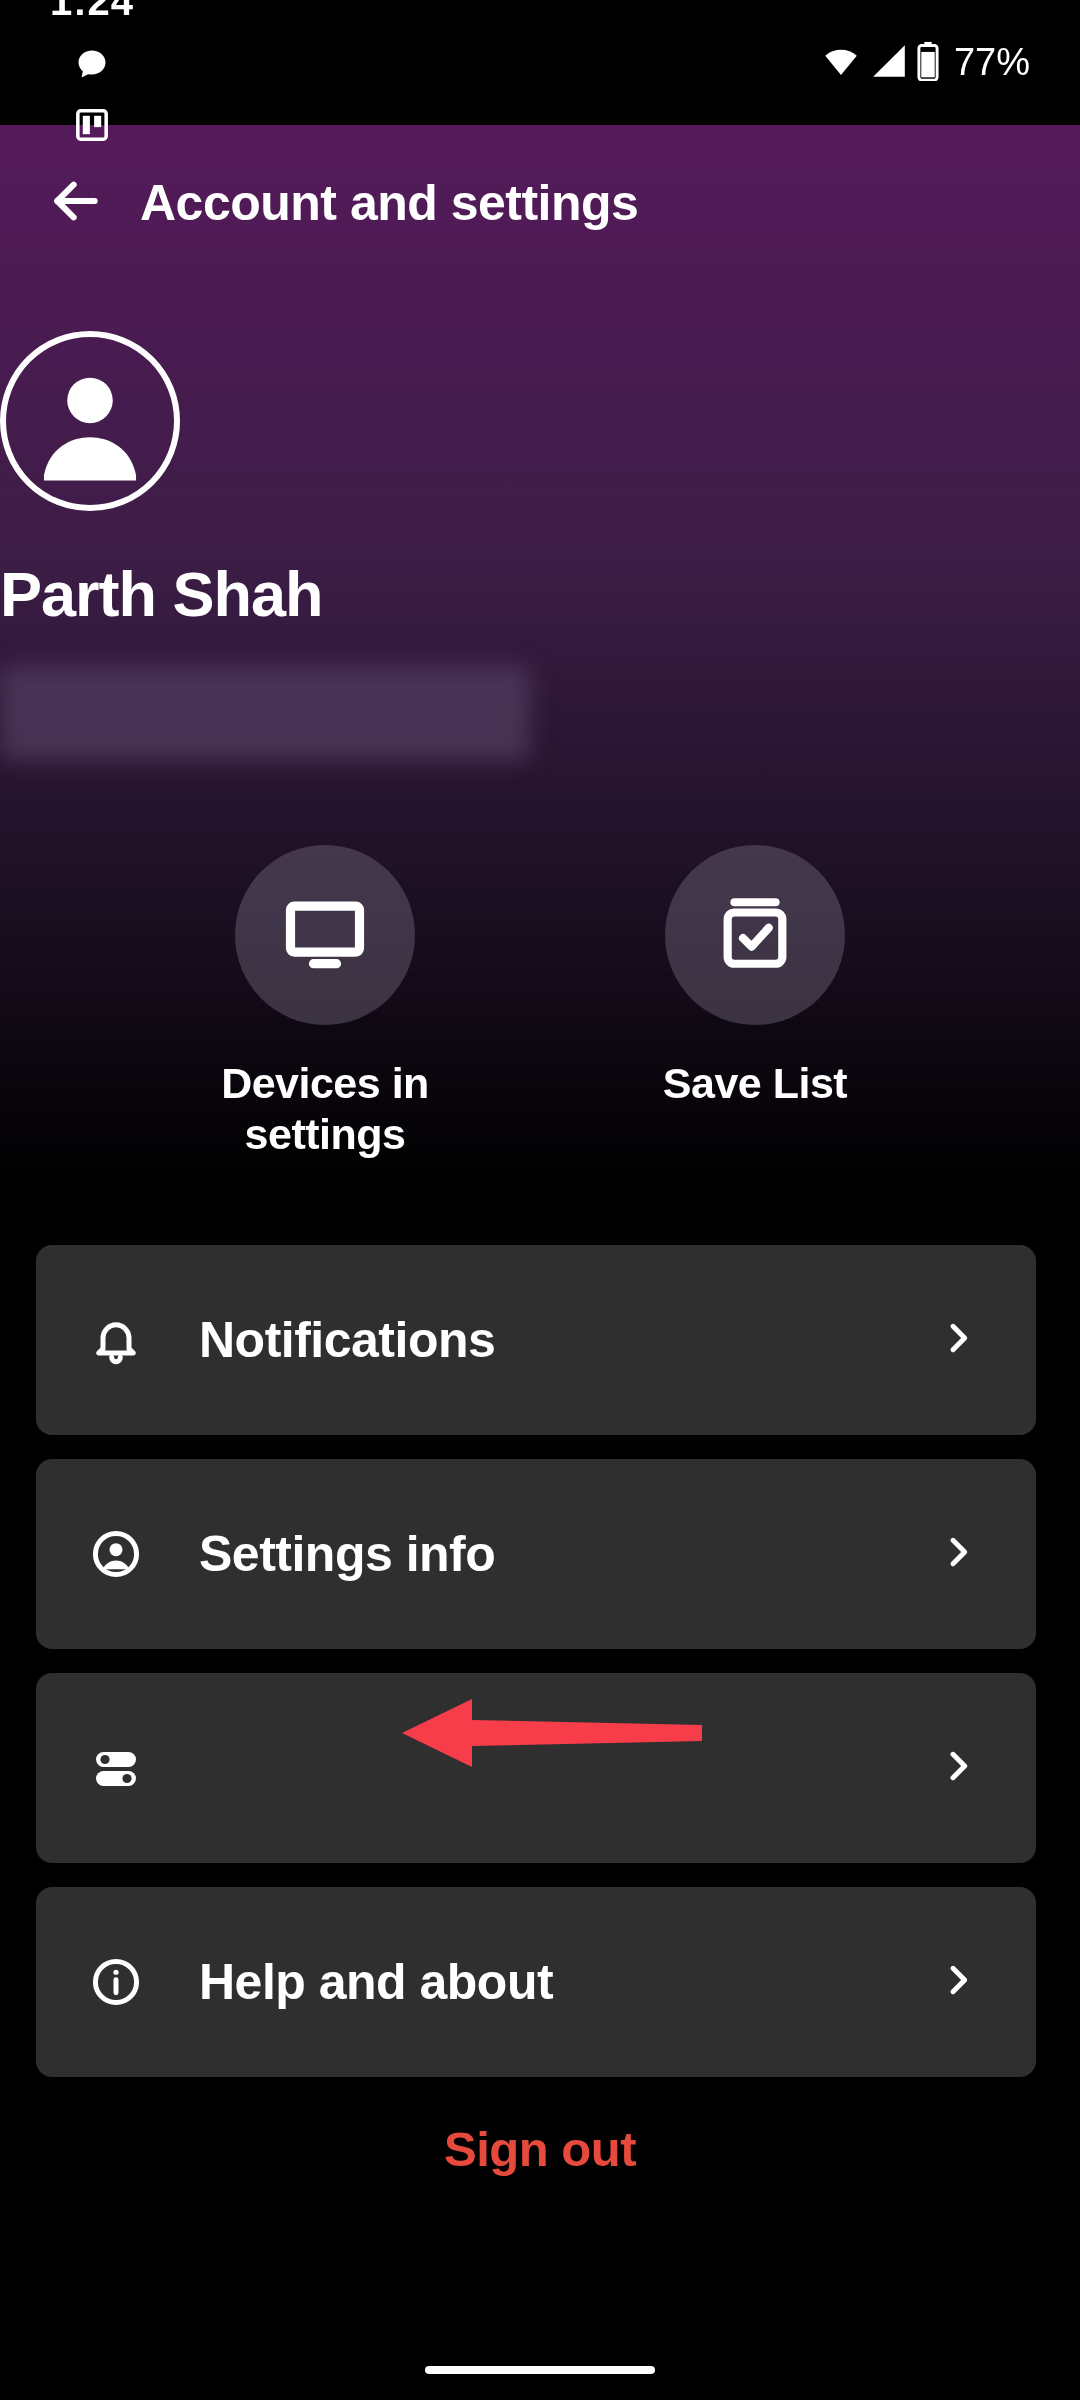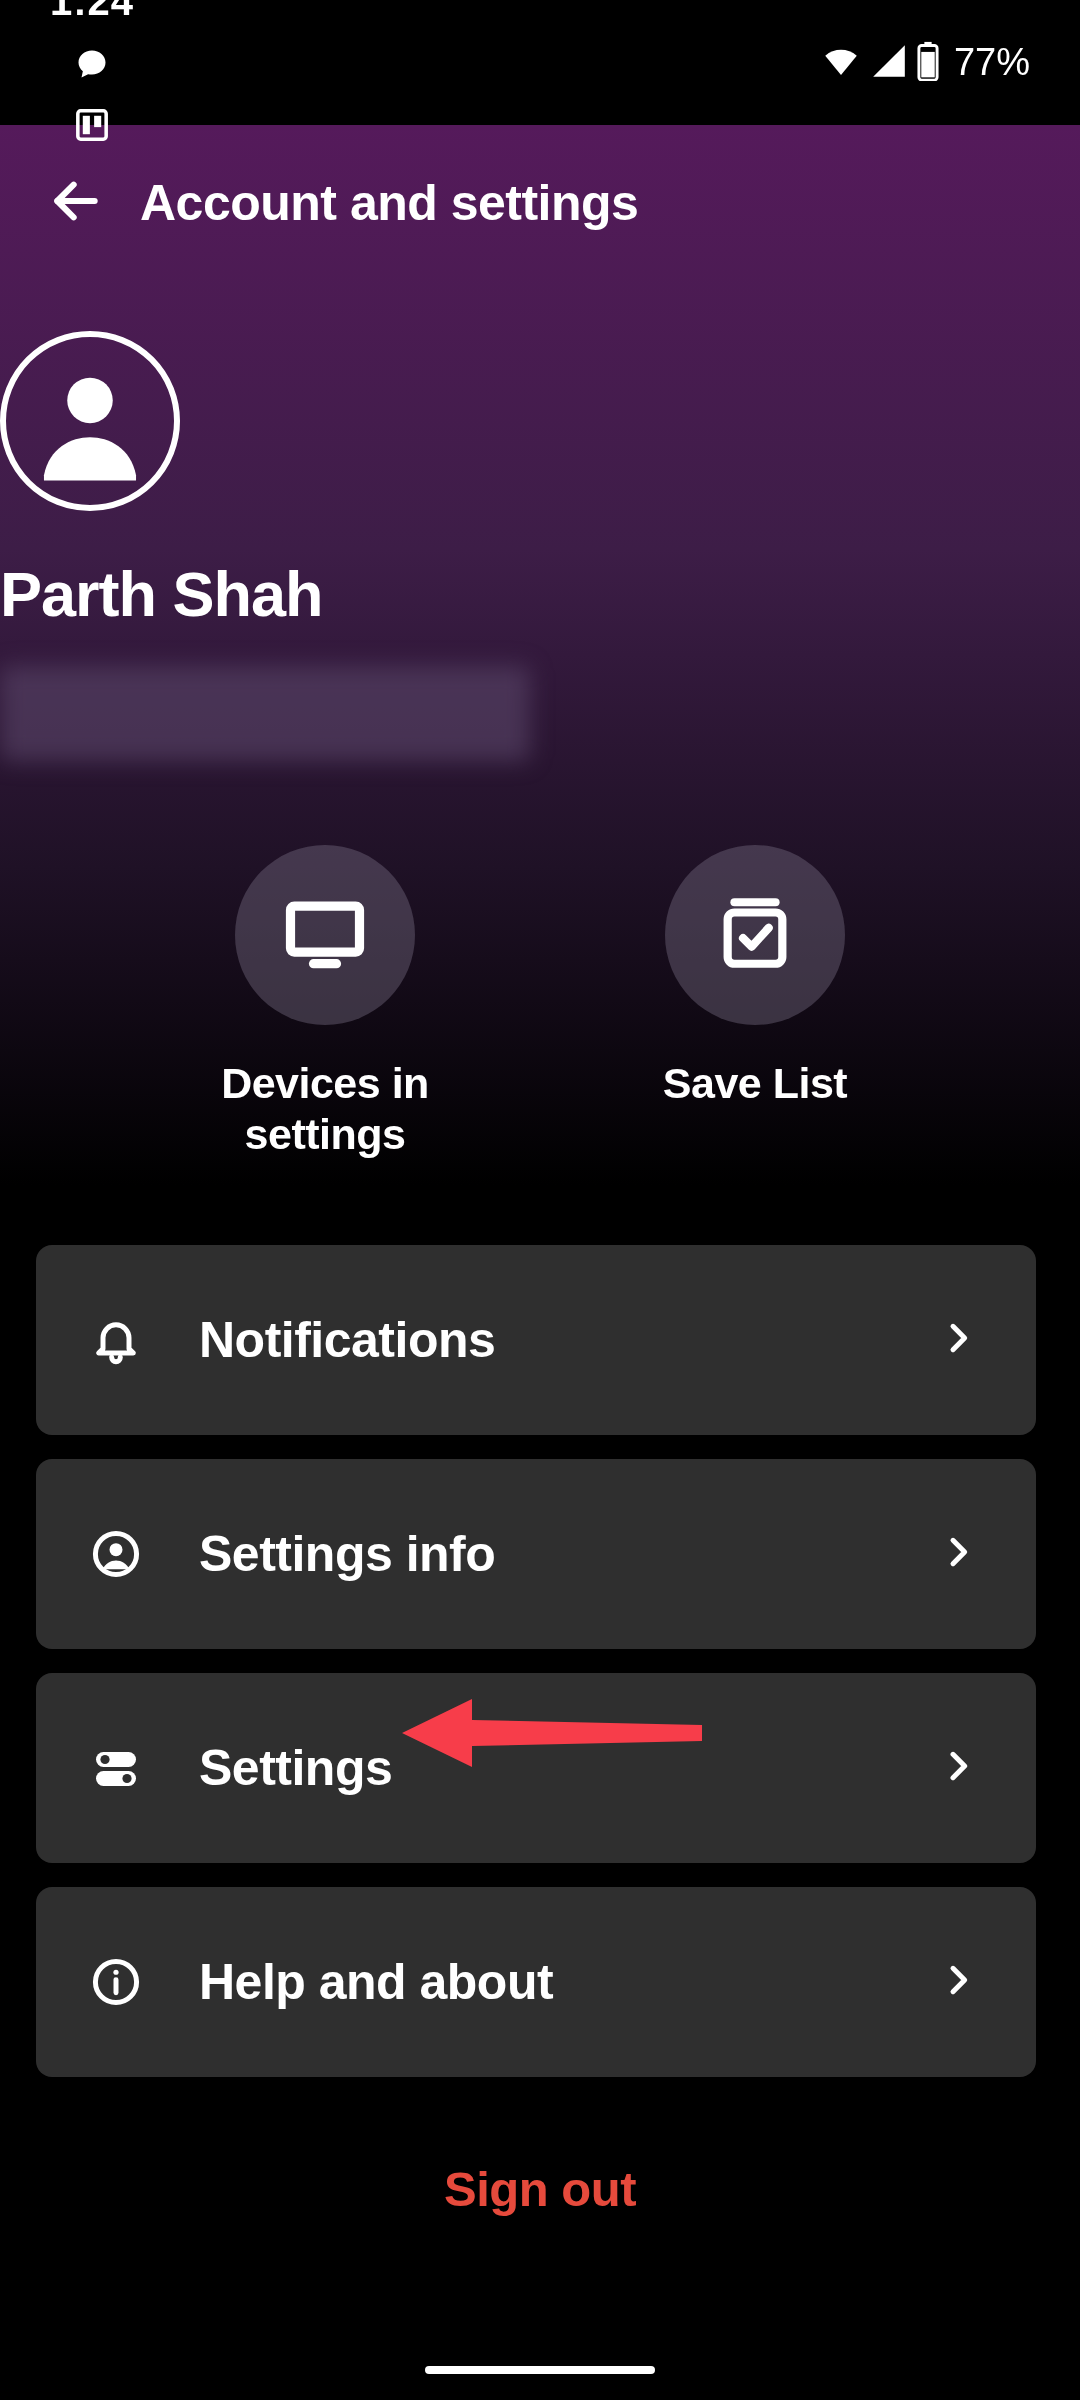--- a/index.html
+++ b/index.html
@@ -19,21 +19,21 @@
   .blurred-field { margin-top:36px; width:530px; height:95px; border-radius:8px; background:rgba(90,70,105,0.6); filter:blur(11px); }
   .quick-actions { display:flex; justify-content:center; gap:170px; margin-top:84px; }
   .qa-item { display:flex; flex-direction:column; align-items:center; width:260px; cursor:pointer; }
   .qa-circle { width:180px; height:180px; border-radius:50%; background:rgba(120,110,130,0.42); display:flex; align-items:center; justify-content:center; }
   .qa-label { font-size:43px; font-weight:700; text-align:center; margin-top:33px; line-height:1.18; letter-spacing:-0.5px; }
   .menu-list { padding:60px 44px 0 36px; display:flex; flex-direction:column; gap:24px; }
   .menu-item { background:#2f2f2f; border-radius:16px; height:190px; display:flex; align-items:center; padding:0 52px 0 52px; cursor:pointer; position:relative; }
   .menu-icon { width:55px; display:flex; align-items:center; justify-content:center; }
   .menu-label { font-size:50px; font-weight:800; margin-left:56px; letter-spacing:-0.5px; }
   .menu-chevron { position:absolute; right:58px; }
-  .signout { text-align:center; font-size:49px; font-weight:800; color:#e64a3c; margin-top:84px; cursor:pointer; letter-spacing:-0.5px; }
+  .signout { text-align:center; font-size:49px; font-weight:800; color:#e64a3c; margin-top:44px; cursor:pointer; letter-spacing:-0.5px; }
   .nav-handle { position:absolute; bottom:26px; left:50%; transform:translateX(-50%); width:230px; height:8px; background:#fff; border-radius:4px; }
   
   .arrow-annotation { position:absolute; left:402px; top:1693px; pointer-events:none; }
 </style>
 </head>
 <body>
 
 <div class="screen">
 
   <div class="status-bar">
@@ -158,21 +158,20 @@
 
     <div class="menu-item">
       <span class="menu-icon">
         <svg width="48" height="48" viewBox="0 0 24 24" fill="#fff">
             <rect x="2" y="4" width="20" height="7.5" rx="3.75"></rect>
             <circle cx="6.5" cy="7.75" r="2.3" fill="#2f2f2f"></circle>
             <rect x="2" y="13.5" width="20" height="7.5" rx="3.75"></rect>
             <circle cx="17.5" cy="17.25" r="2.3" fill="#2f2f2f"></circle>
           </svg>
       </span>
-      <span class="menu-label">Settings</span>
       <span class="menu-chevron">
         <svg width="40" height="40" viewBox="0 0 24 24" fill="none" stroke="#fff" stroke-width="3" stroke-linecap="round" stroke-linejoin="round">
             <polyline points="9 5 16 12 9 19"></polyline>
           </svg>
       </span>
     </div>
 
     <div class="menu-item">
       <span class="menu-icon">
         <svg width="52" height="52" viewBox="0 0 24 24" fill="none" stroke="#fff" stroke-width="2.3" stroke-linecap="round">

